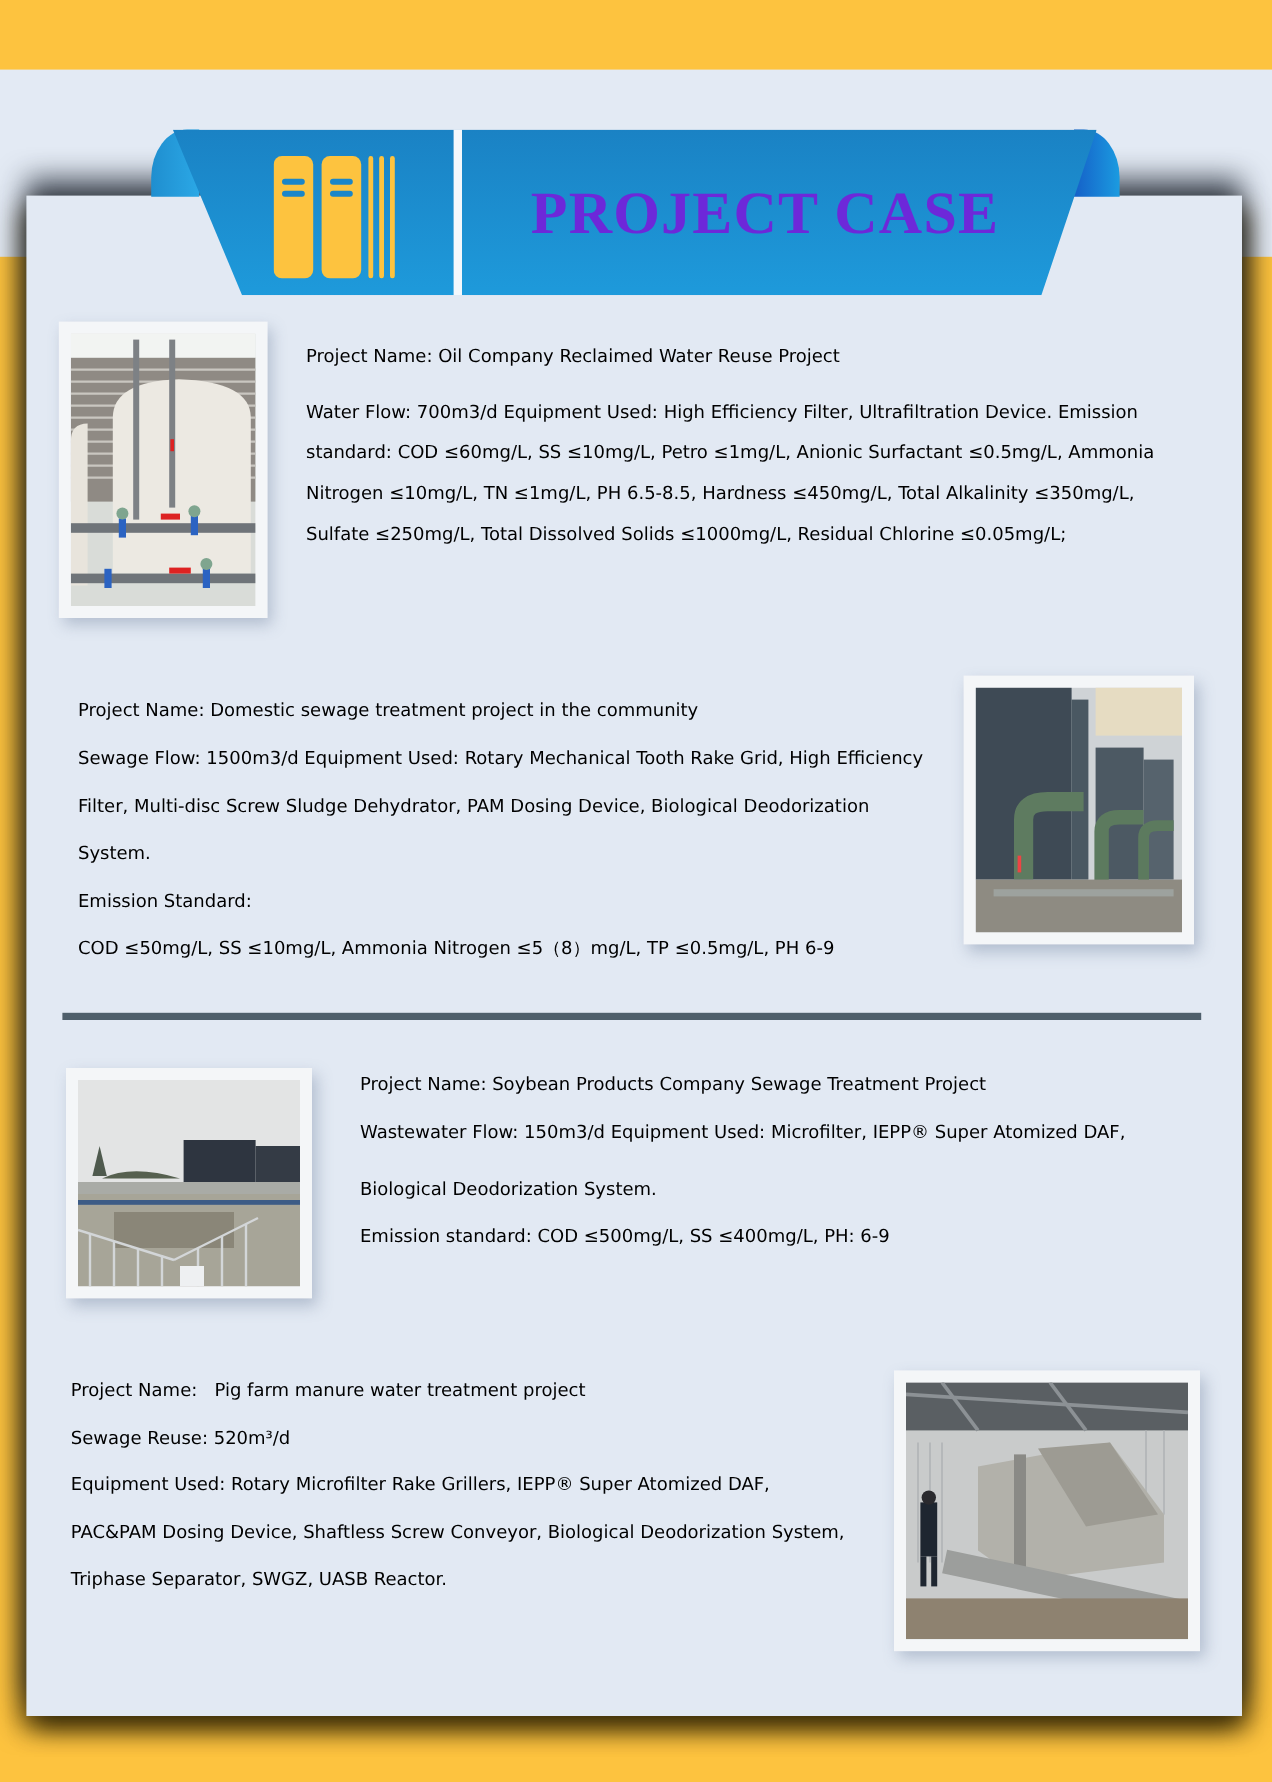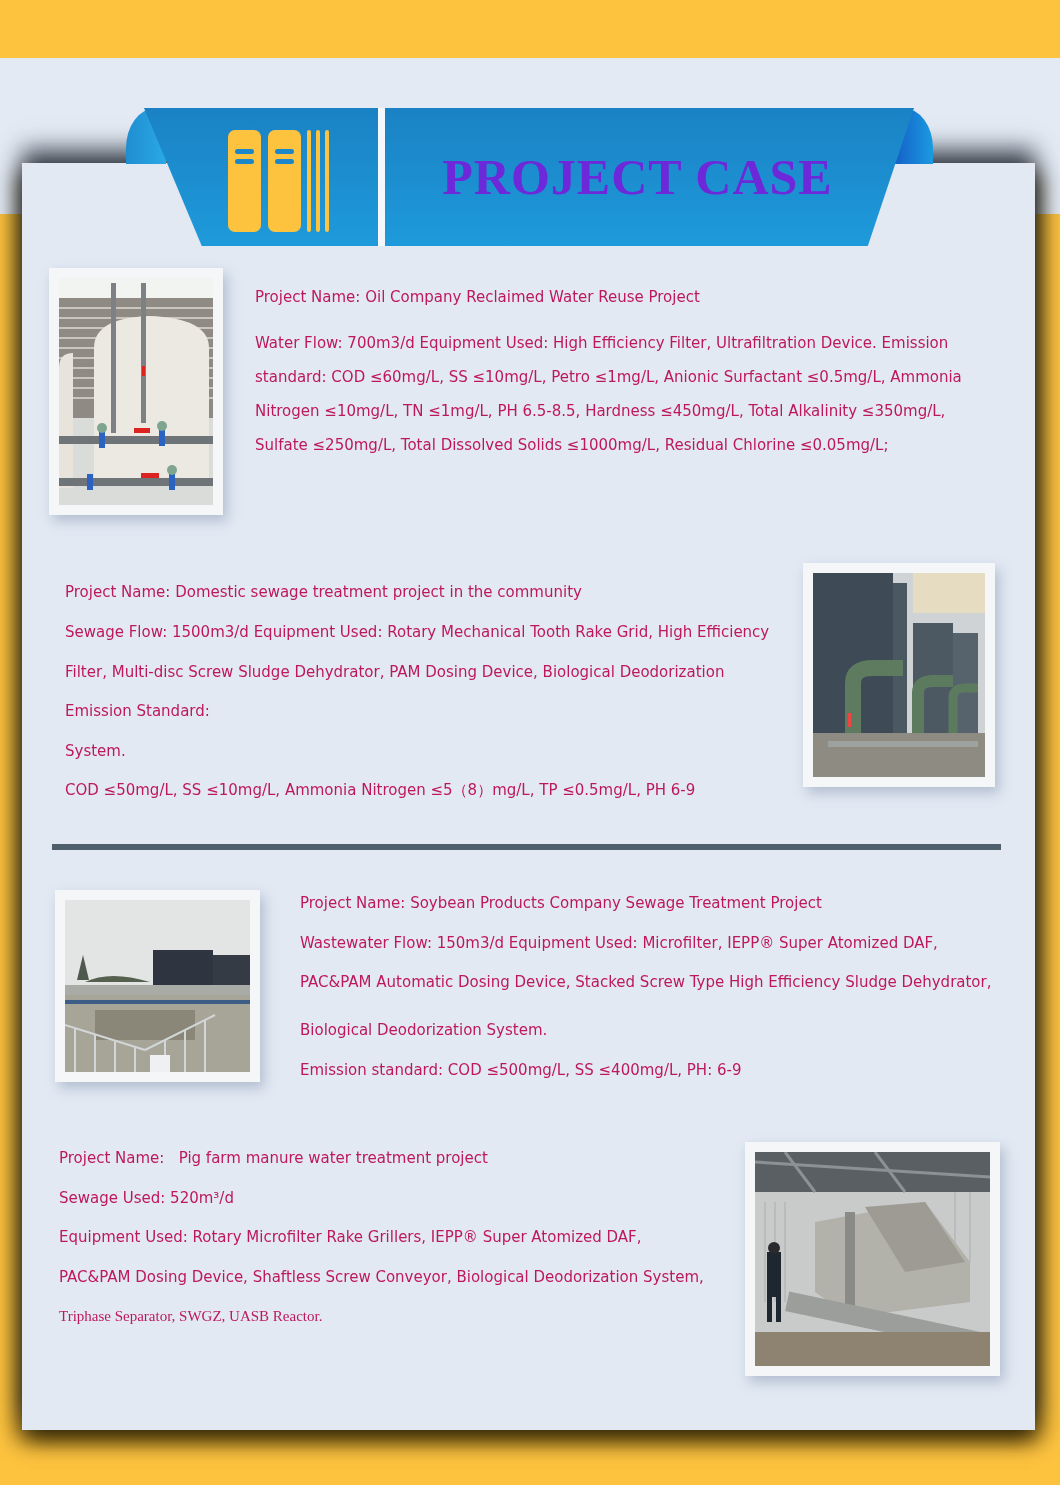--- a/index.html
+++ b/index.html
@@ -46,21 +46,21 @@
     font-weight: bold; font-size: 50px; letter-spacing: 1px; color: #6d28d9;
   }
   
   .photo-frame {
     position: absolute; background: #F4F6F8; padding: 10px;
     box-shadow: 4px 6px 12px rgba(90,110,140,0.35);
   }
   .photo { width: 100%; height: 100%; position: relative; overflow: hidden; }
   
   .project-text {
-    position: absolute; color: #be185d; font-size: 15px;
+    position: absolute; color: #000000; font-size: 15px;
   }
   .project-text p { margin: 0; }
   .divider-bar {
     position: absolute; left: 52px; top: 844px; width: 949px; height: 6px;
     background: #4F5F6B;
   }
 </style>
 </head>
 <body>
 
@@ -124,22 +124,22 @@
   <p style="line-height:34px;white-space:nowrap;">Water Flow:  700m3/d Equipment Used:  High Efficiency Filter, Ultrafiltration Device. Emission</p>
   <p style="line-height:34px;white-space:nowrap;">standard: COD ≤60mg/L, SS ≤10mg/L, Petro ≤1mg/L, Anionic Surfactant ≤0.5mg/L, Ammonia</p>
   <p style="line-height:34px;white-space:nowrap;">Nitrogen ≤10mg/L, TN ≤1mg/L, PH 6.5-8.5, Hardness ≤450mg/L, Total Alkalinity ≤350mg/L,</p>
   <p style="line-height:34px;white-space:nowrap;">Sulfate ≤250mg/L, Total Dissolved Solids ≤1000mg/L, Residual Chlorine ≤0.05mg/L;</p>
 </div>
 
 <div class="project-text" style="left:65px;top:580px;width:730px;">
   <p style="line-height:24px;margin-bottom:16px;">Project Name: Domestic sewage treatment project in the community</p>
   <p style="line-height:24px;margin-bottom:15.5px;white-space:nowrap;">Sewage Flow:  1500m3/d  Equipment Used:  Rotary Mechanical Tooth Rake Grid, High Efficiency</p>
   <p style="line-height:24px;margin-bottom:15.5px;white-space:nowrap;">Filter, Multi-disc Screw Sludge Dehydrator, PAM Dosing Device, Biological Deodorization</p>
+  <p style="line-height:24px;margin-bottom:15.5px;">System.</p>
   <p style="line-height:24px;margin-bottom:15.5px;">Emission Standard:</p>
-  <p style="line-height:24px;margin-bottom:15.5px;">System.</p>
   <p style="line-height:24px;white-space:nowrap;">COD ≤50mg/L, SS ≤10mg/L, Ammonia Nitrogen ≤5（8）mg/L, TP ≤0.5mg/L, PH 6-9</p>
 </div>
 <div class="photo-frame" style="left:803px;top:563px;width:192px;height:224px;">
   <svg class="photo" viewBox="0 0 172 204" preserveAspectRatio="none">
     <rect width="172" height="204" fill="#CFD3D6"></rect>
     <rect x="100" y="0" width="72" height="40" fill="#E6DCC2"></rect>
     <rect x="0" y="0" width="80" height="160" fill="#3E4A55"></rect>
     <rect x="80" y="10" width="14" height="150" fill="#4A5862"></rect>
     <rect x="100" y="50" width="40" height="110" fill="#4C5963"></rect>
     <rect x="140" y="60" width="25" height="100" fill="#56636D"></rect>
@@ -175,31 +175,30 @@
       <line x1="100" y1="140" x2="100" y2="172"></line>
         <line x1="120" y1="130" x2="120" y2="172"></line>
       <line x1="140" y1="120" x2="140" y2="172"></line>
     </g>
     <rect x="85" y="155" width="20" height="17" fill="#EEF0F2"></rect>
   </svg>
 </div>
 <div class="project-text" style="left:300px;top:891px;width:710px;">
   <p style="line-height:24px;margin-bottom:15.5px;white-space:nowrap;">Project Name: Soybean Products Company  Sewage Treatment Project</p>
   <p style="line-height:24px;margin-bottom:15.5px;white-space:nowrap;">Wastewater Flow:  150m3/d Equipment Used:  Microfilter, IEPP® Super Atomized DAF,</p>
-  <p style="line-height:24px;margin-bottom:15.5px;white-space:nowrap;">PAC&amp;PAM Automatic Dosing Device, Stacked Screw Type High Efficiency Sludge Dehydrator,</p>
   <p style="line-height:24px;margin-bottom:15.5px;margin-top:24px;">Biological Deodorization System.</p>
   <p style="line-height:24px;white-space:nowrap;">Emission standard: COD ≤500mg/L,  SS ≤400mg/L,  PH:  6-9</p>
 </div>
 
 <div class="project-text" style="left:59px;top:1146px;width:690px;">
   <p style="line-height:24px;margin-bottom:15.5px;white-space:pre;">Project Name:   Pig farm manure water treatment project</p>
-  <p style="line-height:24px;margin-bottom:15.5px;">Sewage Used:  520m³/d</p>
+  <p style="line-height:24px;margin-bottom:15.5px;">Sewage Reuse:  520m³/d</p>
   <p style="line-height:24px;margin-bottom:15.5px;white-space:nowrap;">Equipment Used:  Rotary Microfilter Rake Grillers, IEPP® Super Atomized DAF,</p>
   <p style="line-height:24px;margin-bottom:15.5px;white-space:nowrap;">PAC&amp;PAM Dosing Device, Shaftless Screw Conveyor, Biological Deodorization System,</p>
-  <p style="line-height:24px;margin-bottom:15.5px;font-family:Liberation Serif, serif;">Triphase Separator, SWGZ, UASB Reactor.</p>
+  <p style="line-height:24px;margin-bottom:15.5px;">Triphase Separator, SWGZ, UASB Reactor.</p>
 </div>
 <div class="photo-frame" style="left:745px;top:1142px;width:255px;height:234px;">
   <svg class="photo" viewBox="0 0 235 214" preserveAspectRatio="none">
     <rect width="235" height="214" fill="#C9CBCB"></rect>
     <rect x="0" y="0" width="235" height="40" fill="#5A5F63"></rect>
     <g stroke="#8C9195" stroke-width="3">
       <line x1="0" y1="10" x2="235" y2="25"></line>
         <line x1="30" y1="0" x2="60" y2="40"></line>
       <line x1="120" y1="0" x2="150" y2="40"></line>
     </g>

